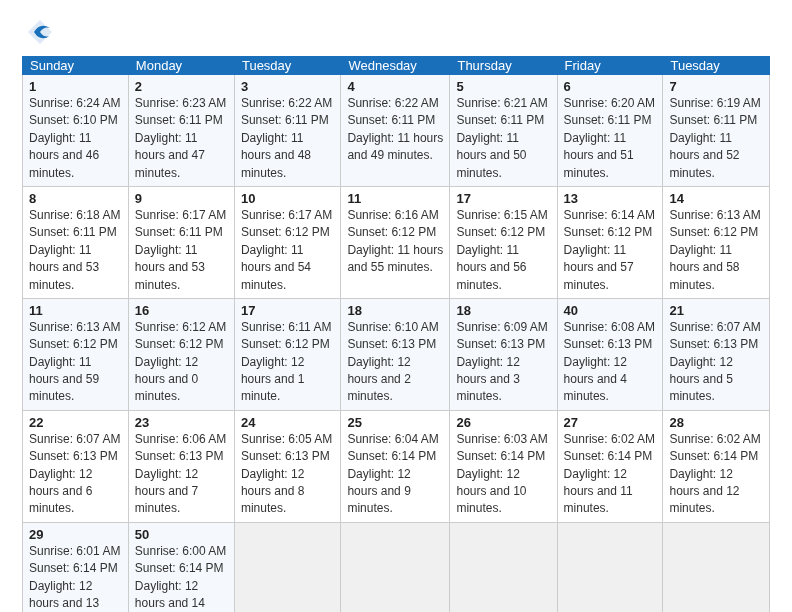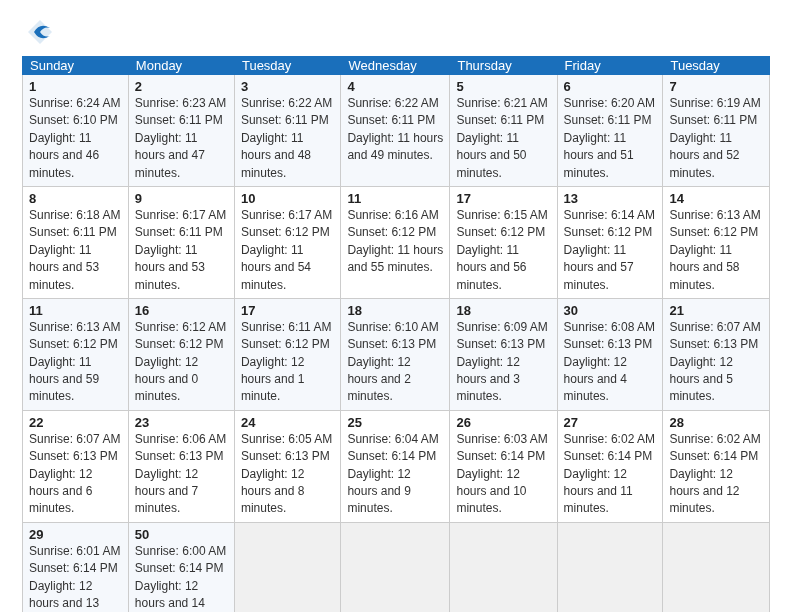--- a/index.html
+++ b/index.html
@@ -154,21 +154,21 @@
           <td><span class="day-num">17</span><span class="day-info">Sunrise: 6:15 AM<br>Sunset: 6:12 PM<br>Daylight: 11 hours and 56 minutes.</span></td>
           <td><span class="day-num">13</span><span class="day-info">Sunrise: 6:14 AM<br>Sunset: 6:12 PM<br>Daylight: 11 hours and 57 minutes.</span></td>
           <td><span class="day-num">14</span><span class="day-info">Sunrise: 6:13 AM<br>Sunset: 6:12 PM<br>Daylight: 11 hours and 58 minutes.</span></td>
         </tr>
         <tr>
           <td><span class="day-num">11</span><span class="day-info">Sunrise: 6:13 AM<br>Sunset: 6:12 PM<br>Daylight: 11 hours and 59 minutes.</span></td>
           <td><span class="day-num">16</span><span class="day-info">Sunrise: 6:12 AM<br>Sunset: 6:12 PM<br>Daylight: 12 hours and 0 minutes.</span></td>
           <td><span class="day-num">17</span><span class="day-info">Sunrise: 6:11 AM<br>Sunset: 6:12 PM<br>Daylight: 12 hours and 1 minute.</span></td>
           <td><span class="day-num">18</span><span class="day-info">Sunrise: 6:10 AM<br>Sunset: 6:13 PM<br>Daylight: 12 hours and 2 minutes.</span></td>
           <td><span class="day-num">18</span><span class="day-info">Sunrise: 6:09 AM<br>Sunset: 6:13 PM<br>Daylight: 12 hours and 3 minutes.</span></td>
-          <td><span class="day-num">30</span><span class="day-info">Sunrise: 6:08 AM<br>Sunset: 6:13 PM<br>Daylight: 12 hours and 4 minutes.</span></td>
+          <td><span class="day-num">40</span><span class="day-info">Sunrise: 6:08 AM<br>Sunset: 6:13 PM<br>Daylight: 12 hours and 4 minutes.</span></td>
           <td><span class="day-num">21</span><span class="day-info">Sunrise: 6:07 AM<br>Sunset: 6:13 PM<br>Daylight: 12 hours and 5 minutes.</span></td>
         </tr>
         <tr>
           <td><span class="day-num">22</span><span class="day-info">Sunrise: 6:07 AM<br>Sunset: 6:13 PM<br>Daylight: 12 hours and 6 minutes.</span></td>
           <td><span class="day-num">23</span><span class="day-info">Sunrise: 6:06 AM<br>Sunset: 6:13 PM<br>Daylight: 12 hours and 7 minutes.</span></td>
           <td><span class="day-num">24</span><span class="day-info">Sunrise: 6:05 AM<br>Sunset: 6:13 PM<br>Daylight: 12 hours and 8 minutes.</span></td>
           <td><span class="day-num">25</span><span class="day-info">Sunrise: 6:04 AM<br>Sunset: 6:14 PM<br>Daylight: 12 hours and 9 minutes.</span></td>
           <td><span class="day-num">26</span><span class="day-info">Sunrise: 6:03 AM<br>Sunset: 6:14 PM<br>Daylight: 12 hours and 10 minutes.</span></td>
           <td><span class="day-num">27</span><span class="day-info">Sunrise: 6:02 AM<br>Sunset: 6:14 PM<br>Daylight: 12 hours and 11 minutes.</span></td>
           <td><span class="day-num">28</span><span class="day-info">Sunrise: 6:02 AM<br>Sunset: 6:14 PM<br>Daylight: 12 hours and 12 minutes.</span></td>

